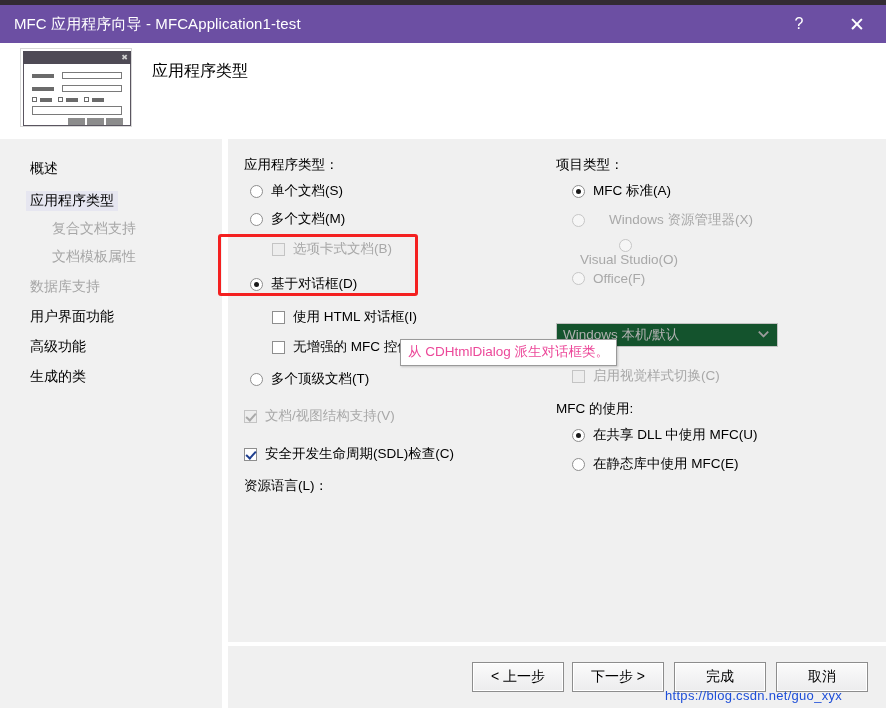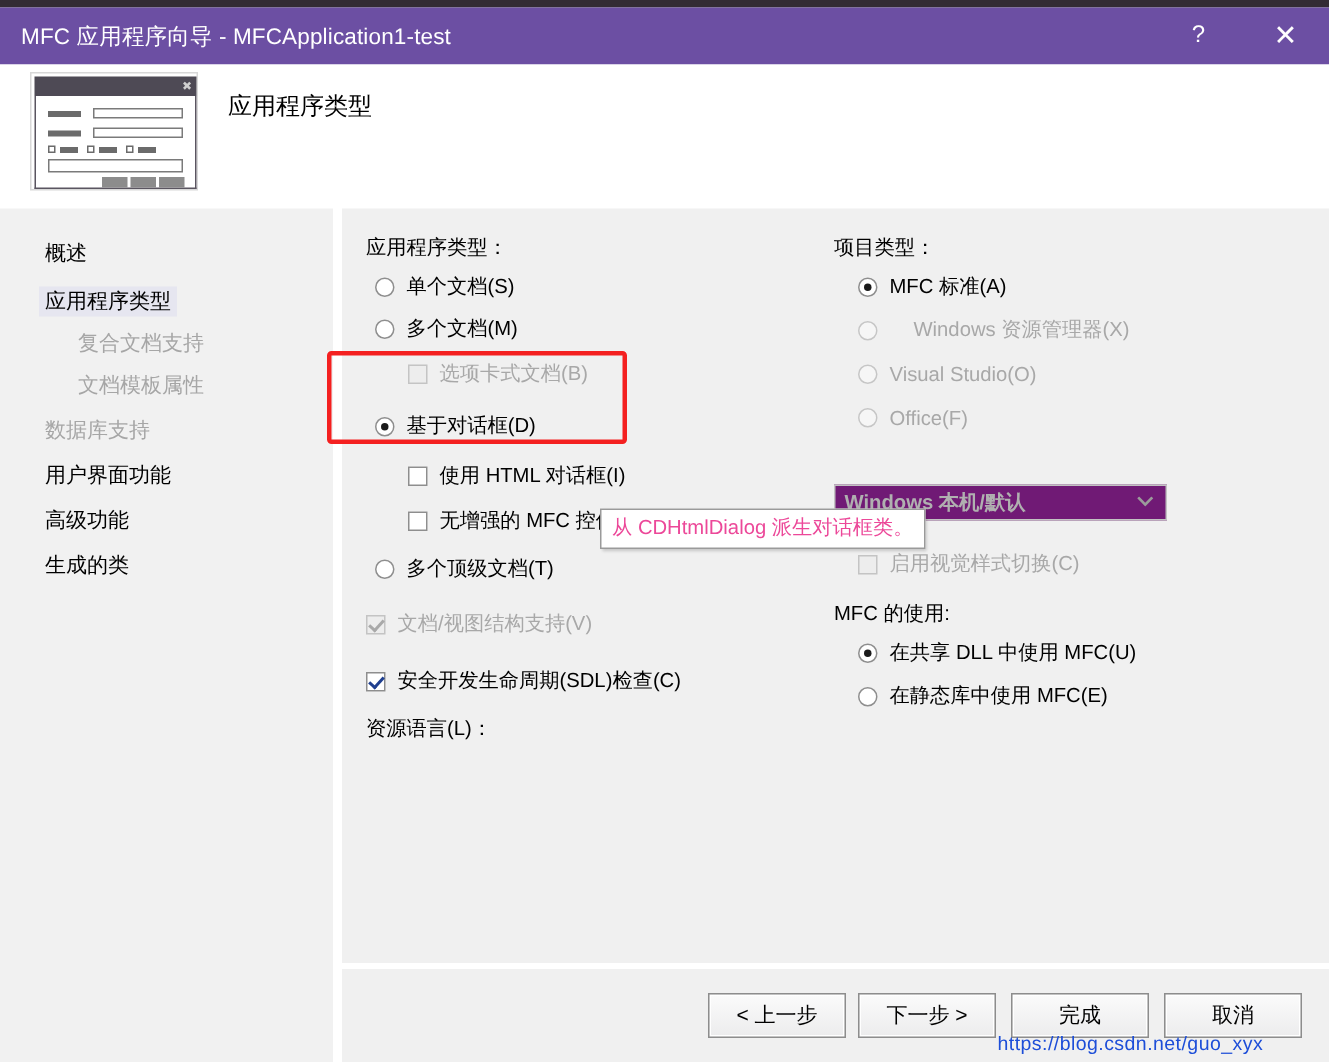--- a/index.html
+++ b/index.html
@@ -171,21 +171,21 @@
     display: flex; align-items: center;
     font-size: 13.5px; color: #000000;
     padding-left: 6px;
   }
   .combo .arrow {
     position: absolute; right: 8px; top: 50%;
     transform: translateY(-60%);
     width: 11px; height: 7px;
   }
   .combo.disabled {
-    background: #701a75; border-color: #c2c2c2; color: #b0b0b0; font-weight: bold;
+    background: #14532d; border-color: #c2c2c2; color: #b0b0b0;
   }
 
   
   .redbox {
     position: absolute;
     border: 3px solid #f42020;
     border-radius: 3px;
     pointer-events: none;
   }
 
@@ -345,21 +345,21 @@
     <div class="opt" style="left:344px; top:42px;">
       <span class="radio on"></span>
       <span class="txt mono-wrap">MFC 标准(A)</span>
     </div>
 
     <div class="opt dim" style="left:344px; top:71px;gap:16px;">
       <span class="radio disabled"></span>
       <span class="txt">Windows 资源管理器(X)</span>
     </div>
 
-    <div class="opt dim" style="left:344px; top:100px;">
+    <div class="opt dim" style="left:344px; top:100px;flex-direction:column;">
       <span class="radio disabled"></span>
       <span class="txt">Visual Studio(O)</span>
     </div>
 
     <div class="opt dim" style="left:344px; top:129px;">
       <span class="radio disabled"></span>
       <span class="txt">Office(F)</span>
     </div>
 
     <div class="grp-label dim" style="left:328px; top:163px;">视觉样式和颜色(Y)：</div>

